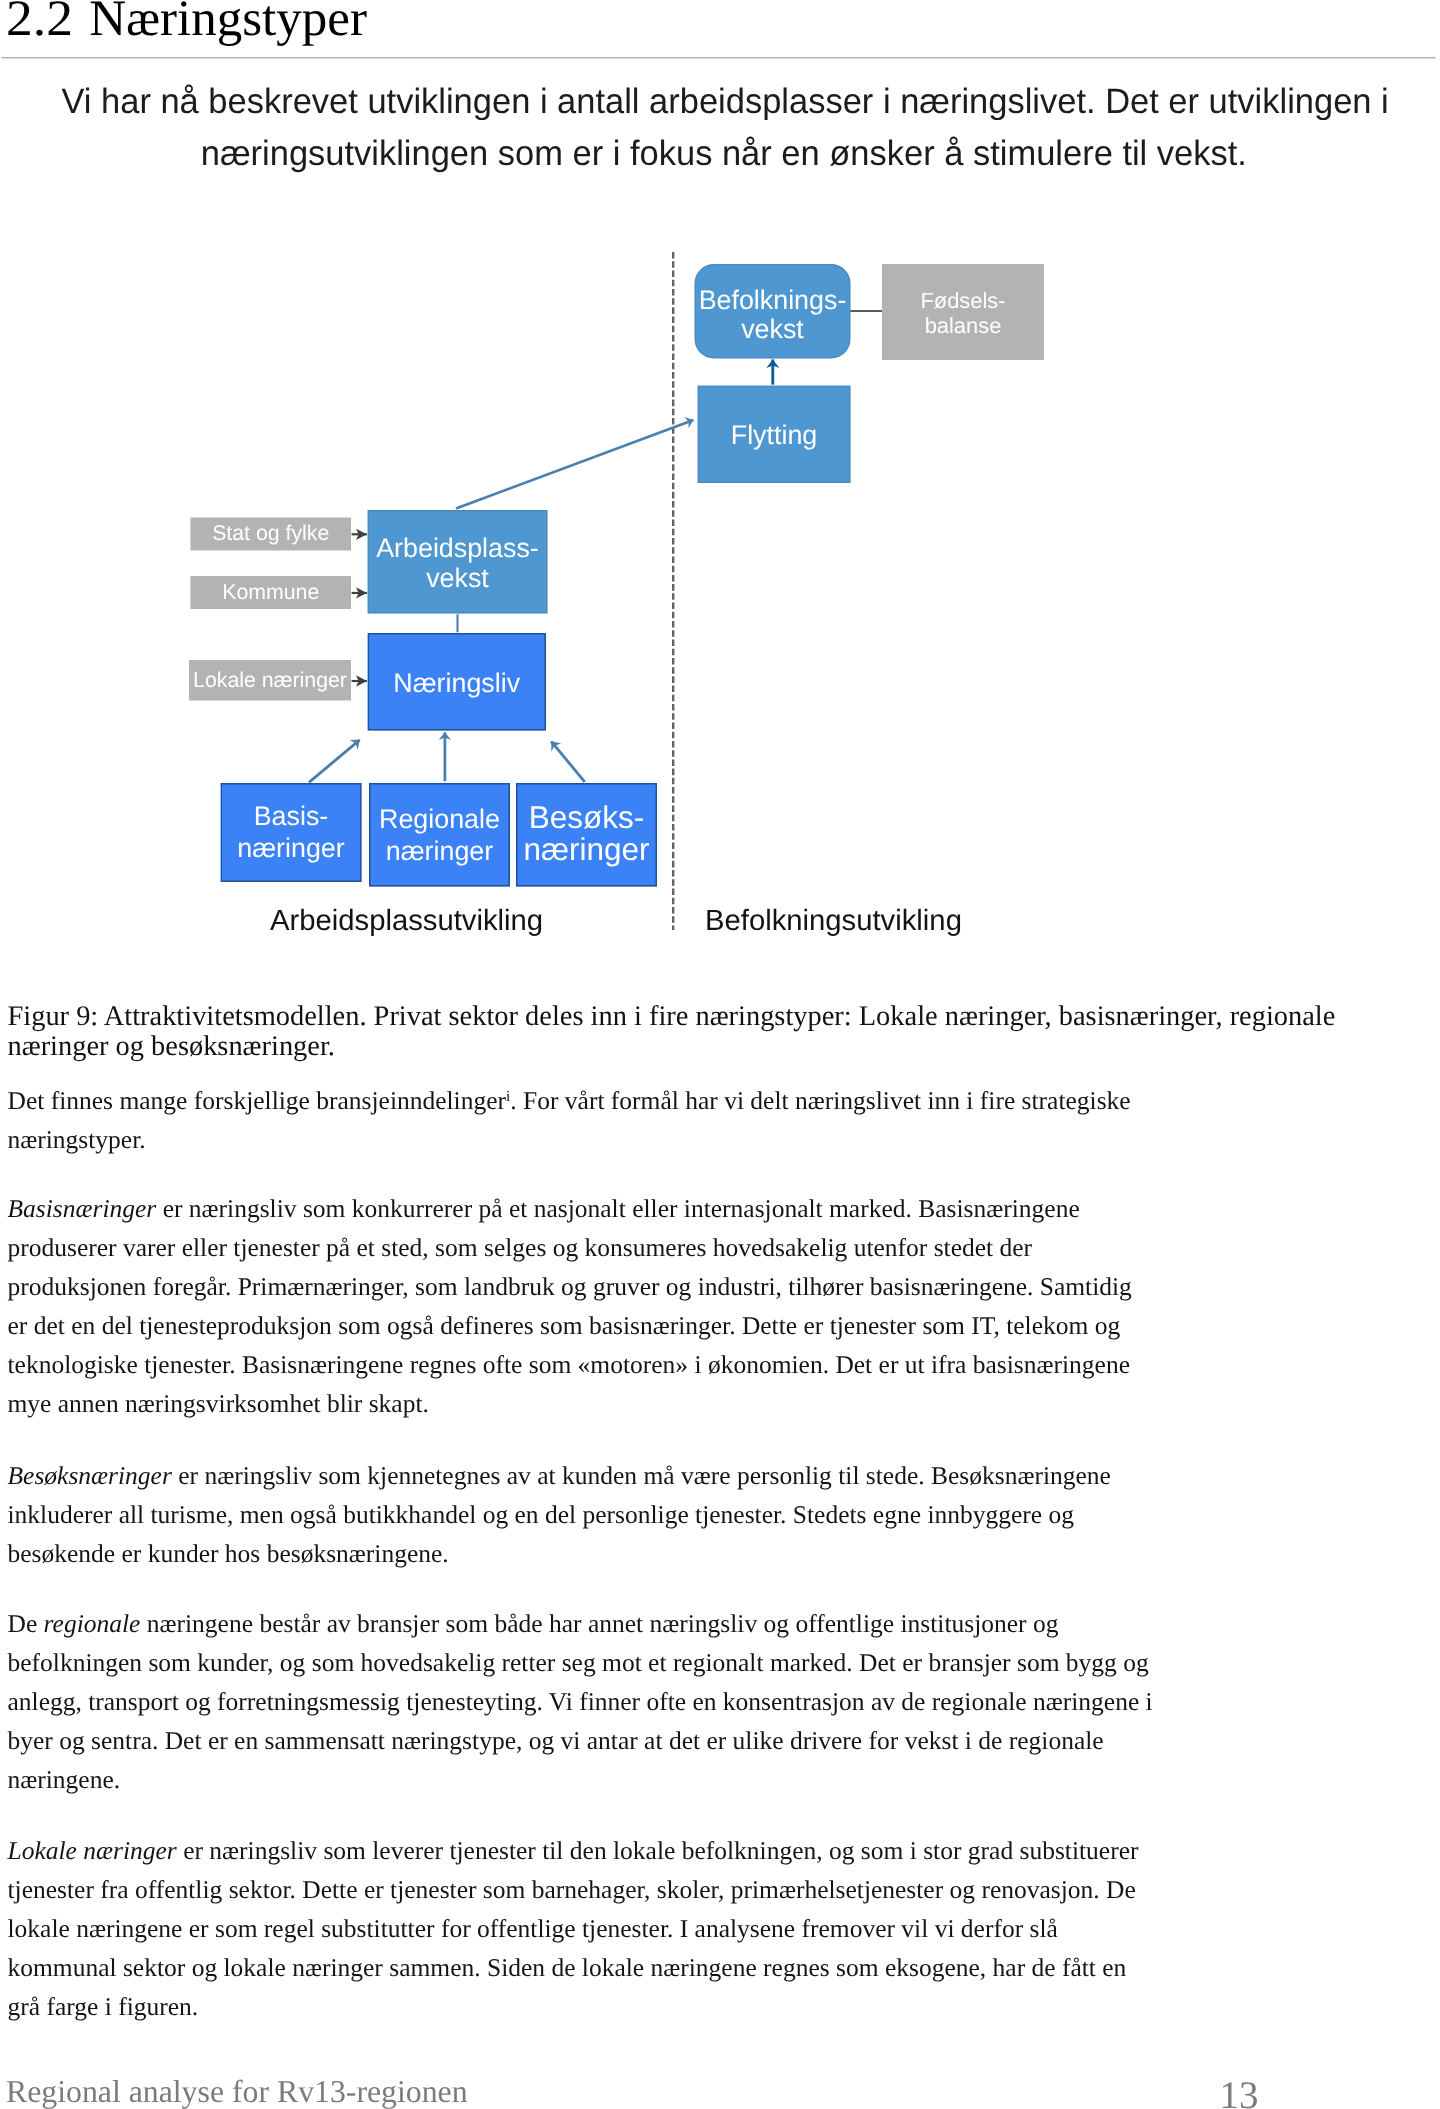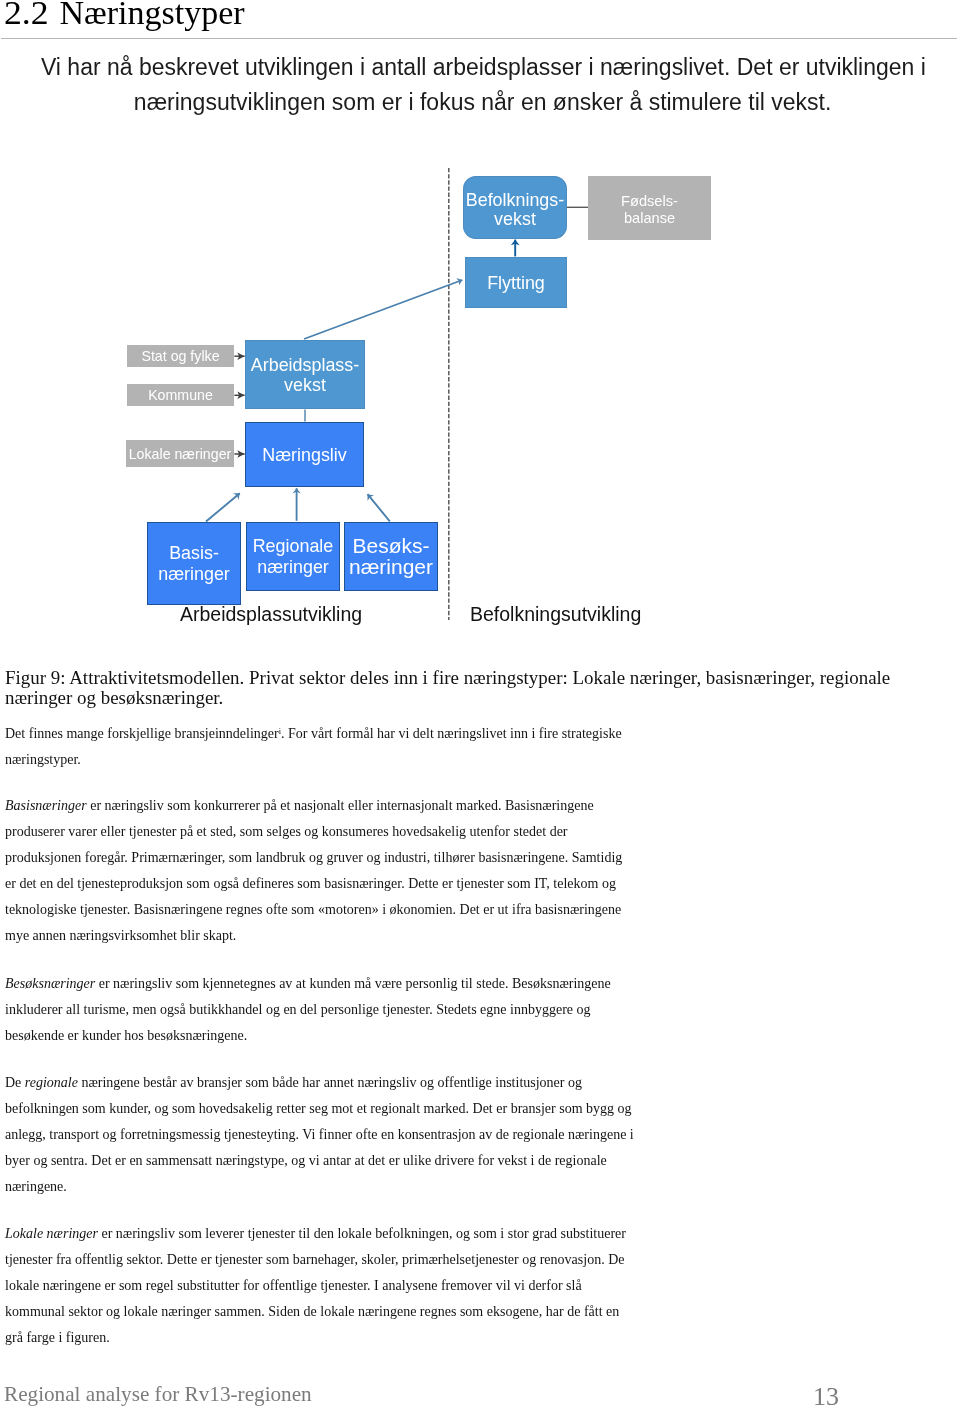--- a/index.html
+++ b/index.html
@@ -31,42 +31,42 @@
   .fbox span{display:block;}
   .fblue{background:#4e97d1;box-shadow:inset 0 0 0 1px rgba(70,115,155,0.32);}
   .fdark{background:#3b82f6;box-shadow:inset 0 0 0 1px rgba(14,55,92,0.62);}
   .fgray{background:#b3b3b3;}
 
   .flabel{position:absolute;font-family:"Liberation Sans",sans-serif;font-size:19.5px;
           color:#131313;white-space:nowrap;}
 
   
   .b-bv{left:463px;top:176px;width:104px;height:63px;font-size:17.9px;line-height:18.7px;padding-top:4px;box-sizing:border-box;border-radius:13px;}
-  .b-fb{left:588px;top:176px;width:123px;height:64px;font-size:14.6px;line-height:16.4px;padding-top:3px;box-sizing:border-box;}
-  .b-fl{left:465px;top:257px;width:102px;height:51px;font-size:17.9px;}
+  .b-fb{left:588px;top:176px;width:108px;height:64px;font-size:14.6px;line-height:16.4px;padding-top:3px;box-sizing:border-box;}
+  .b-fl{left:465px;top:257px;width:102px;height:65px;font-size:17.9px;}
   .b-sf{left:127px;top:345px;width:107px;height:22px;font-size:14.2px;}
   .b-ko{left:127px;top:384px;width:107px;height:22px;font-size:14.2px;}
   .b-av{left:245px;top:340px;width:120px;height:69px;font-size:17.9px;line-height:20.3px;padding-top:1px;box-sizing:border-box;}
   .b-ln{left:126px;top:440px;width:108px;height:27px;font-size:14.2px;}
   .b-nl{left:245px;top:422px;width:119px;height:65px;font-size:17.9px;}
-  .b-ba{left:147px;top:522px;width:94px;height:83px;font-size:17.9px;line-height:20.6px;}
+  .b-ba{left:147px;top:522px;width:94px;height:66px;font-size:17.9px;line-height:20.6px;}
   .b-re{left:246px;top:522px;width:94px;height:69px;font-size:17.9px;line-height:20.6px;}
   .b-be{left:344px;top:522px;width:94px;height:69px;font-size:21px;line-height:20.6px;}
 
   .fl-l{left:180px;top:603px;}
   .fl-r{left:470px;top:603px;}
 
   
   .caption{position:absolute;left:5px;top:668px;
      font-family:"Liberation Serif",serif;font-size:18.95px;line-height:20.3px;color:#121212;
      white-space:nowrap;}
 
   
   .para{position:absolute;left:5px;
-     font-family:"Liberation Serif",serif;font-size:14px;line-height:26.1px;color:#141414;
+     font-family:"Liberation Serif",serif;font-size:17px;line-height:26.1px;color:#141414;
      white-space:nowrap;}
   .para i{font-style:italic;}
   .para sup,.caption sup{font-size:.6em;vertical-align:.5em;}
   .p1{top:719px;}
   .p2{top:793px;}
   .p3{top:971px;}
   .p4{top:1070px;}
   .p5{top:1221px;}
 
   

